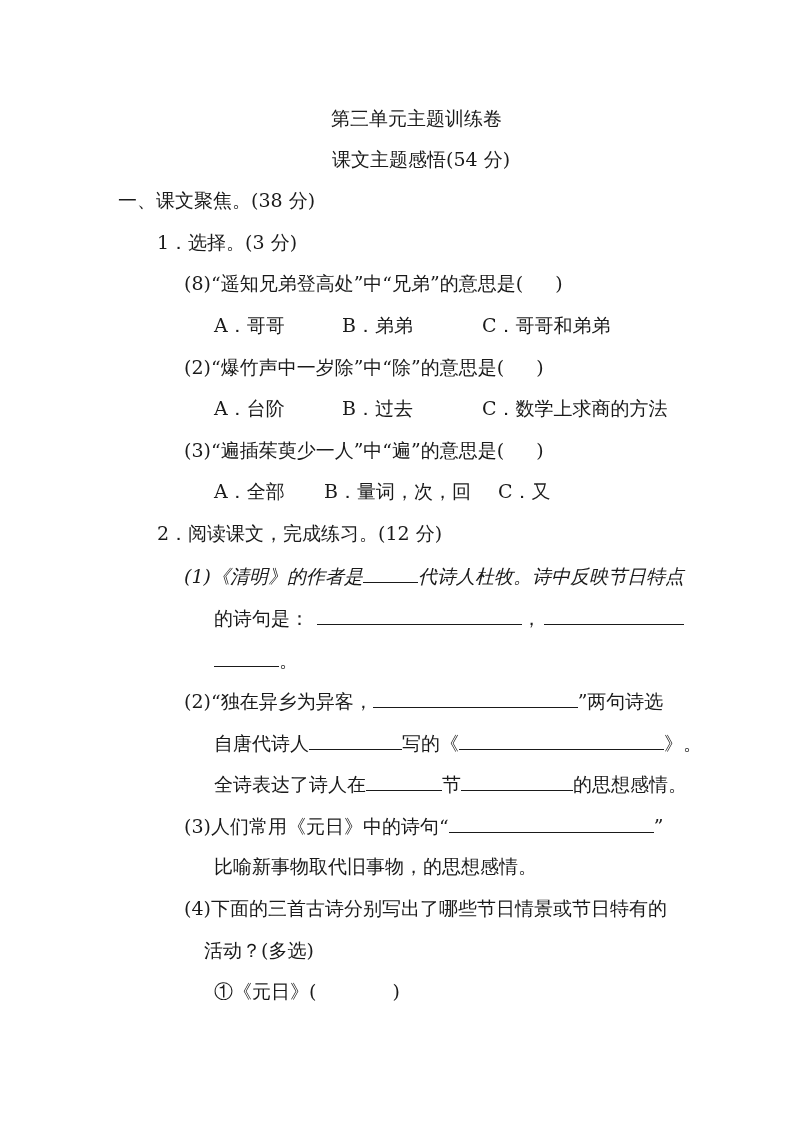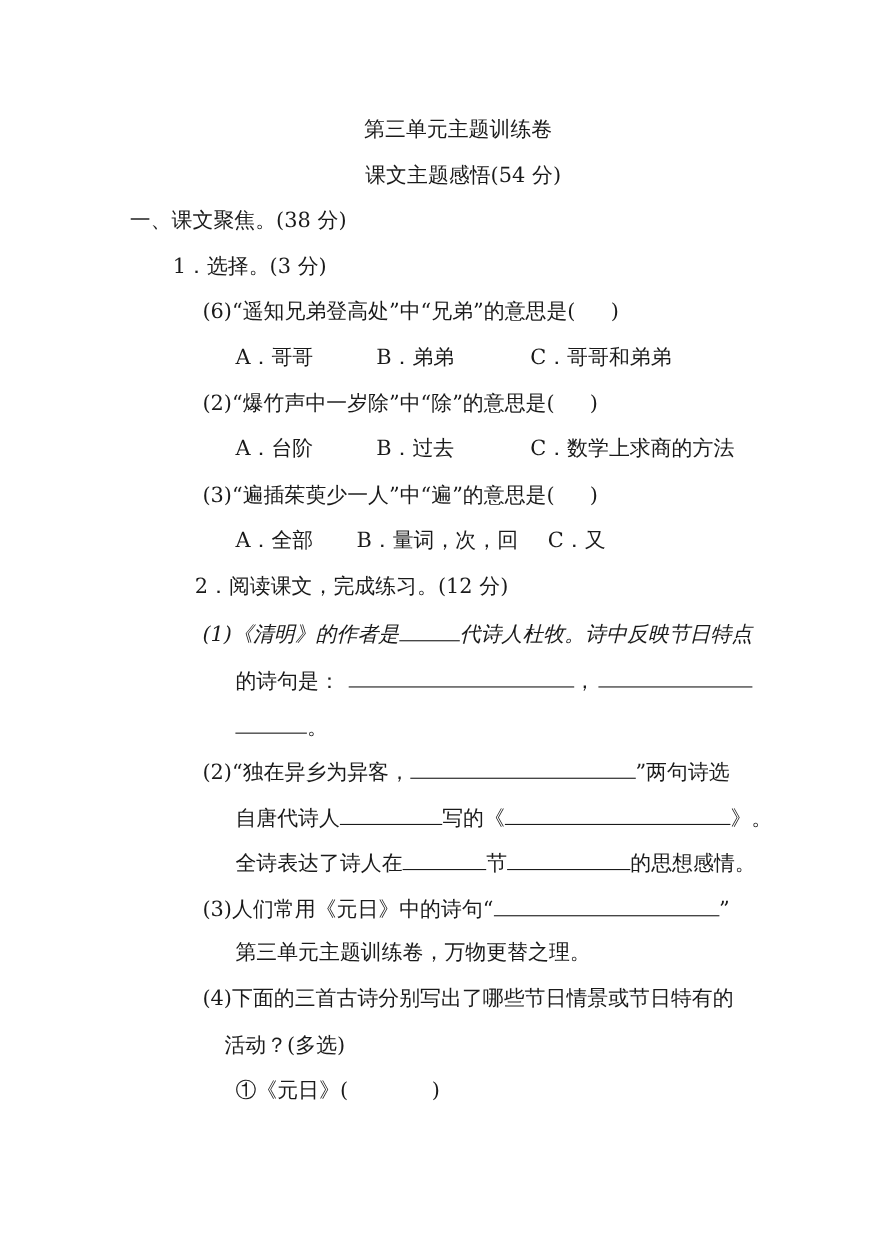--- a/index.html
+++ b/index.html
@@ -21,41 +21,41 @@
 <div>
 
   <div class="line title" style="left:331px; top:107px;">第三单元主题训练卷</div>
   <div class="line" style="left:332px; top:148px;">课文主题感悟(54 分)</div>
 
   <div class="line" style="left:118px; top:189px;">一、课文聚焦。(38 分)</div>
 
   <div class="line" style="left:157px; top:231px;text-align:center;">1．选择。(3 分)</div>
 
   <div class="line" style="left:184px; top:272px;">
-    <span>(6)“遥知兄弟登高处”中“兄弟”的意思是(</span><span class="paren" style="width:32px;"></span><span>)</span>
+    <span>(8)“遥知兄弟登高处”中“兄弟”的意思是(</span><span class="paren" style="width:32px;"></span><span>)</span>
   </div>
   <div class="line" style="left:214px; top:314px;">
     <span class="opt" style="width:128px;">A．哥哥</span><span class="opt" style="width:140px;">B．弟弟</span><span class="opt">C．哥哥和弟弟</span>
   </div>
 
   <div class="line" style="left:184px; top:356px;">
     <span>(2)“爆竹声中一岁除”中“除”的意思是(</span><span class="paren" style="width:32px;"></span><span>)</span>
   </div>
   <div class="line" style="left:214px; top:397px;">
     <span class="opt" style="width:128px;">A．台阶</span><span class="opt" style="width:140px;">B．过去</span><span class="opt">C．数学上求商的方法</span>
   </div>
 
   <div class="line" style="left:184px; top:439px;">
     <span>(3)“遍插茱萸少一人”中“遍”的意思是(</span><span class="paren" style="width:32px;"></span><span>)</span>
   </div>
   <div class="line" style="left:214px; top:480px;">
     <span class="opt" style="width:110px;">A．全部</span><span class="opt" style="width:174px;">B．量词，次，回</span><span class="opt">C．又</span>
   </div>
 
-  <div class="line" style="left:157px; top:522px;margin-left:20px;">2．阅读课文，完成练习。(12 分)</div>
+  <div class="line" style="left:157px; top:522px;">2．阅读课文，完成练习。(12 分)</div>
 
   <div class="line" style="left:184px; top:564px;font-style:italic;">
     <span>(1)《清明》的作者是</span><span class="blank" style="width:55px;"></span><span>代诗人杜牧。诗中反映节日特点</span>
   </div>
   <div class="line" style="left:214px; top:606px;">
     <span>的诗句是：</span><span style="display:inline-block;width:8px;"></span><span class="blank" style="width:205px;"></span><span>，</span><span style="display:inline-block;width:3px;"></span><span class="blank" style="width:140px;"></span>
   </div>
   <div class="line" style="left:214px; top:648px;">
     <span class="blank" style="width:65px;"></span><span>。</span>
   </div>
@@ -66,21 +66,21 @@
   <div class="line" style="left:214px; top:731px;">
     <span>自唐代诗人</span><span class="blank" style="width:93px;"></span><span>写的《</span><span class="blank" style="width:205px;"></span><span>》。</span>
   </div>
   <div class="line" style="left:214px; top:772px;">
     <span>全诗表达了诗人在</span><span class="blank" style="width:76px;"></span><span>节</span><span class="blank" style="width:112px;"></span><span>的思想感情。</span>
   </div>
 
   <div class="line" style="left:184px; top:814px;">
     <span>(3)人们常用《元日》中的诗句“</span><span class="blank" style="width:205px;"></span><span>”</span>
   </div>
-  <div class="line" style="left:214px; top:855px;">第三单元主题训练卷，万物更替之理。</div>
+  <div class="line" style="left:214px; top:855px;">比喻新事物取代旧事物，的思想感情。</div>
 
   <div class="line" style="left:184px; top:897px;">(4)下面的三首古诗分别写出了哪些节日情景或节日特有的</div>
   <div class="line" style="left:204px; top:939px;">活动？(多选)</div>
   <div class="line" style="left:214px; top:980px;">
     <span>①《元日》(</span><span class="paren" style="width:76px;"></span><span>)</span>
   </div>
 
   <div class="footer">第1页</div>
 </div>
 

